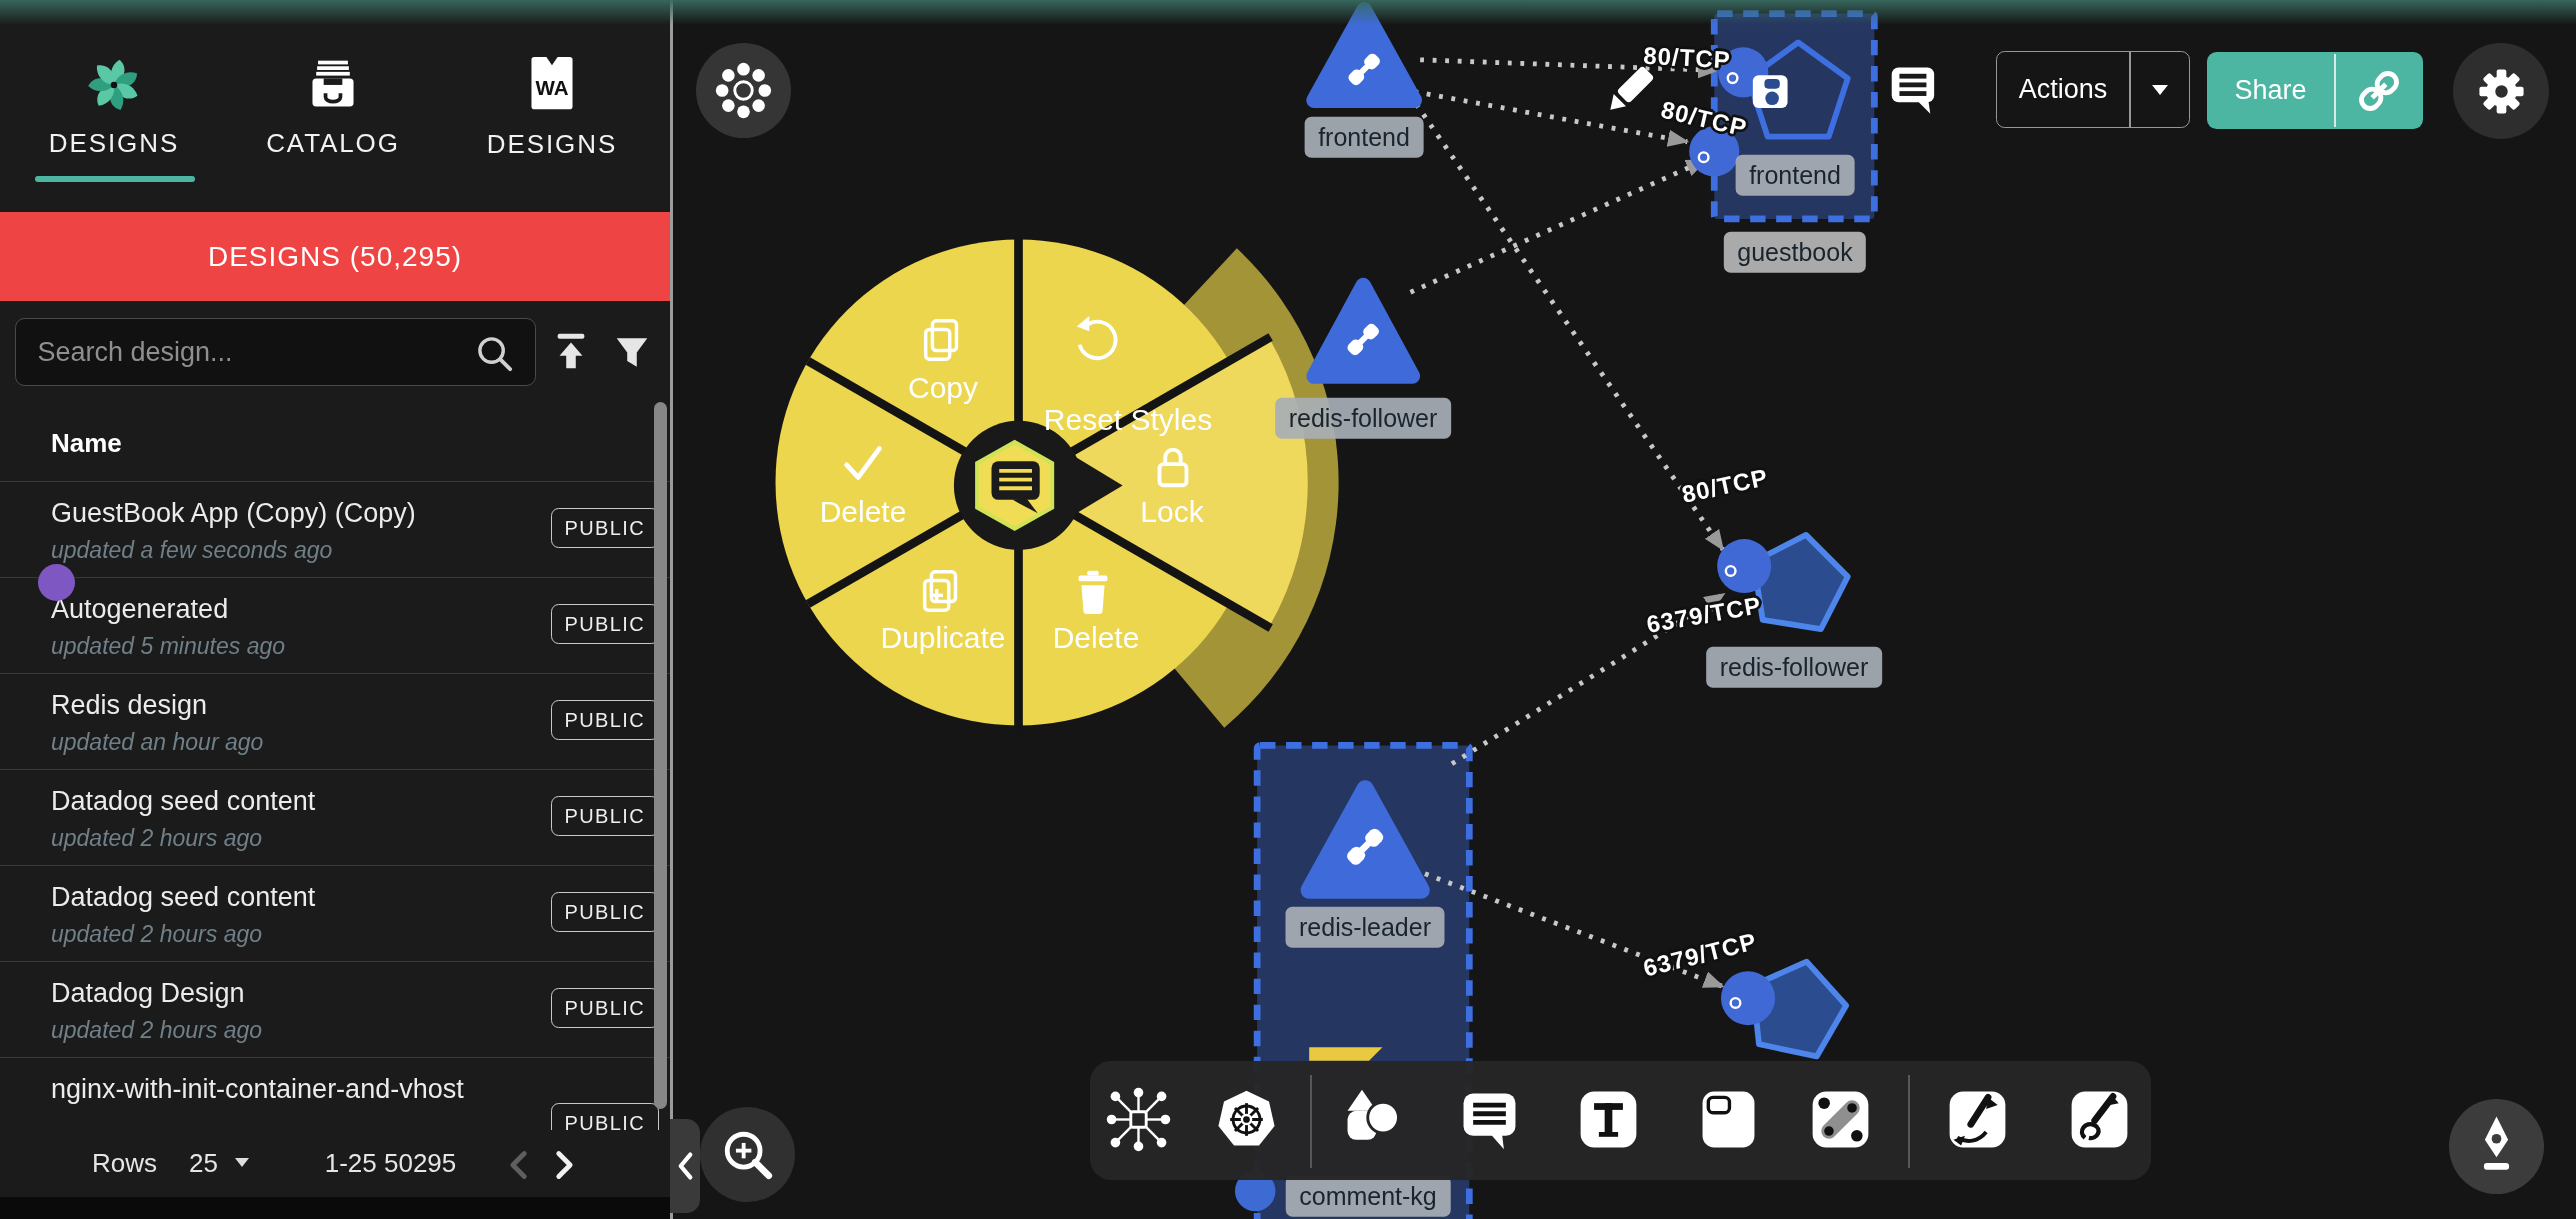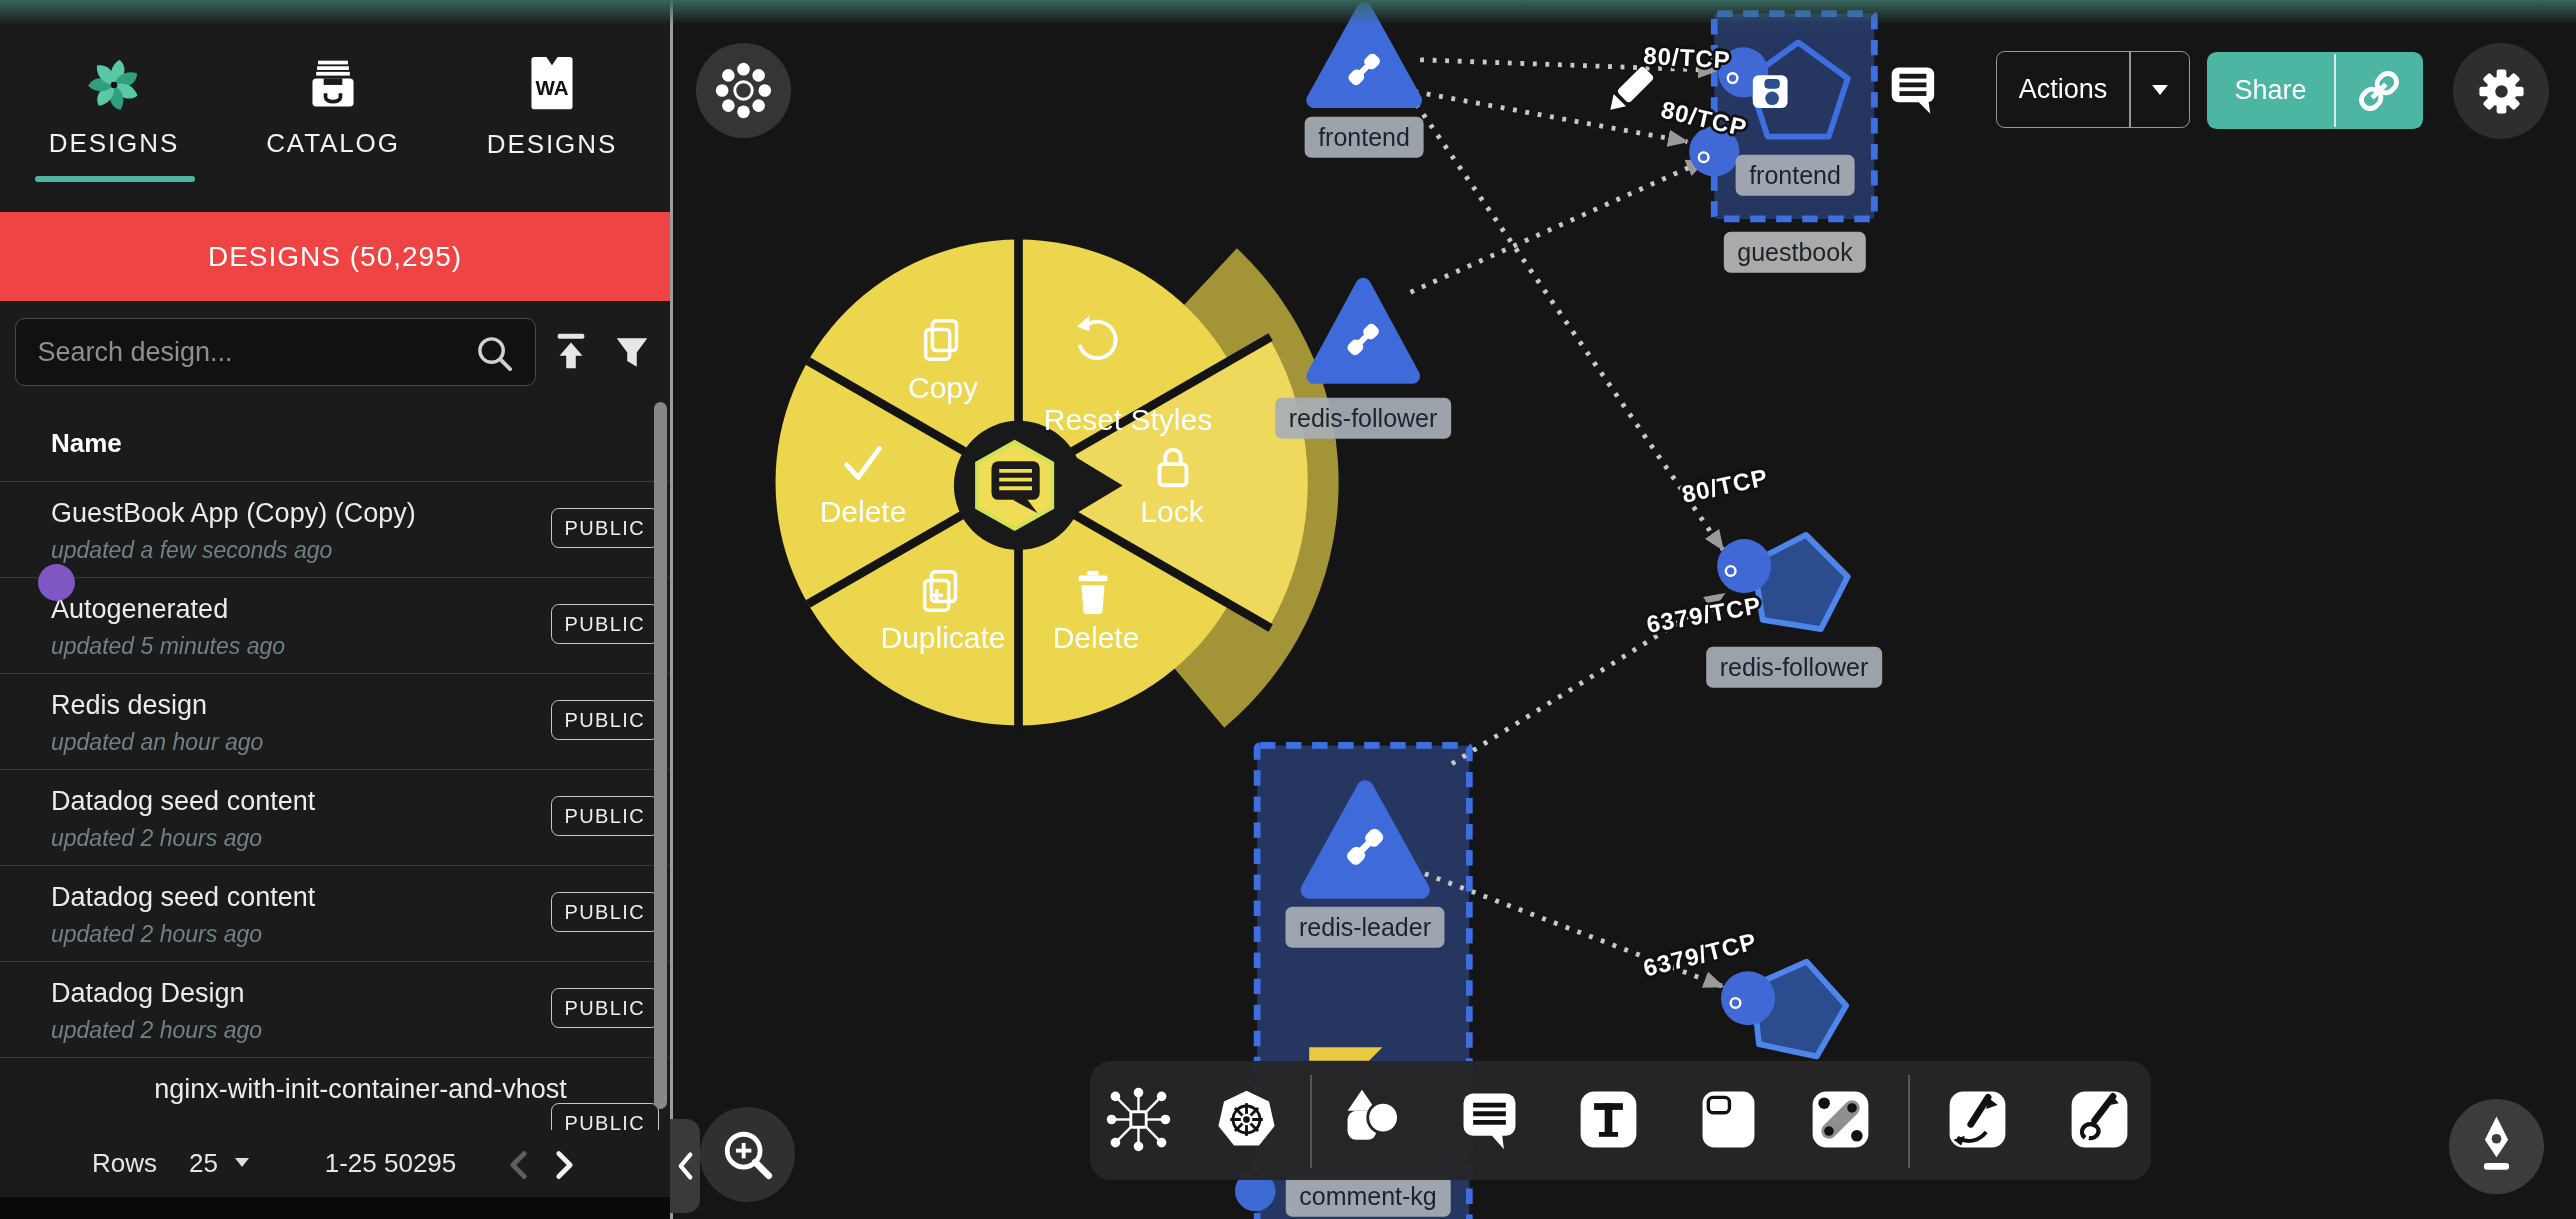--- a/index.html
+++ b/index.html
@@ -20,21 +20,21 @@
        border:1.9px solid #4b4b4b;border-radius:9.6px;color:#ddd;font-size:27px;padding:0 62px 0 21px;outline:none;}
   #search-input::placeholder{color:#8f8f8f;}
   .name-header{position:absolute;left:51px;top:428px;font-size:26px;font-weight:bold;}
   #rows{position:absolute;left:0;top:481px;width:670px;border-top:1.9px solid #3a3a3a;}
   .row{position:relative;height:96px;box-sizing:border-box;border-bottom:1.9px solid #383838;
        padding:15.4px 0 0 51px;cursor:pointer;}
   .row-name{font-size:27px;line-height:33px;color:#ececec;white-space:nowrap;}
   .row-sub{font-size:23px;line-height:29px;margin-top:5.8px;color:#6f8089;font-style:italic;}
   .badge{position:absolute;left:551px;top:26px;border:1.9px solid #c9c9c9;border-radius:7.7px;
        padding:7.7px 12.5px;font-size:20px;letter-spacing:1.4px;color:#eee;}
-  .row.clip{height:72px;overflow:hidden;border-bottom:none;text-align:center;}
+  .row.clip{height:72px;overflow:hidden;border-bottom:none;}
   #scroll-thumb{position:absolute;left:654px;top:402px;width:12.5px;height:707px;background:#878787;border-radius:6.8px;}
   #pagination{position:absolute;left:0;top:1127px;width:670px;height:70px;}
   .pg-item{position:absolute;font-size:26px;color:#e6e6e6;}
   #footer-strip{position:absolute;left:0;top:1197px;width:670px;height:22px;background:#0a0a0a;}
   #avatar{position:absolute;left:38px;top:564px;width:37px;height:37px;border-radius:50%;background:#7e57c2;z-index:5;}
   #divider{position:absolute;left:670px;top:0;width:2.9px;height:1219px;background:#9c9c9c;z-index:31;}
   #collapse{position:absolute;left:670px;top:1119px;width:30px;height:94px;background:#3a3a3a;
        border-radius:0 13.5px 13.5px 0;z-index:32;display:flex;align-items:center;justify-content:center;cursor:pointer;}
   #top-gradient{position:absolute;left:0;top:0;width:2576px;height:25px;z-index:40;pointer-events:none;
        background:linear-gradient(180deg, rgba(56,106,96,.95), rgba(21,21,21,0));}

